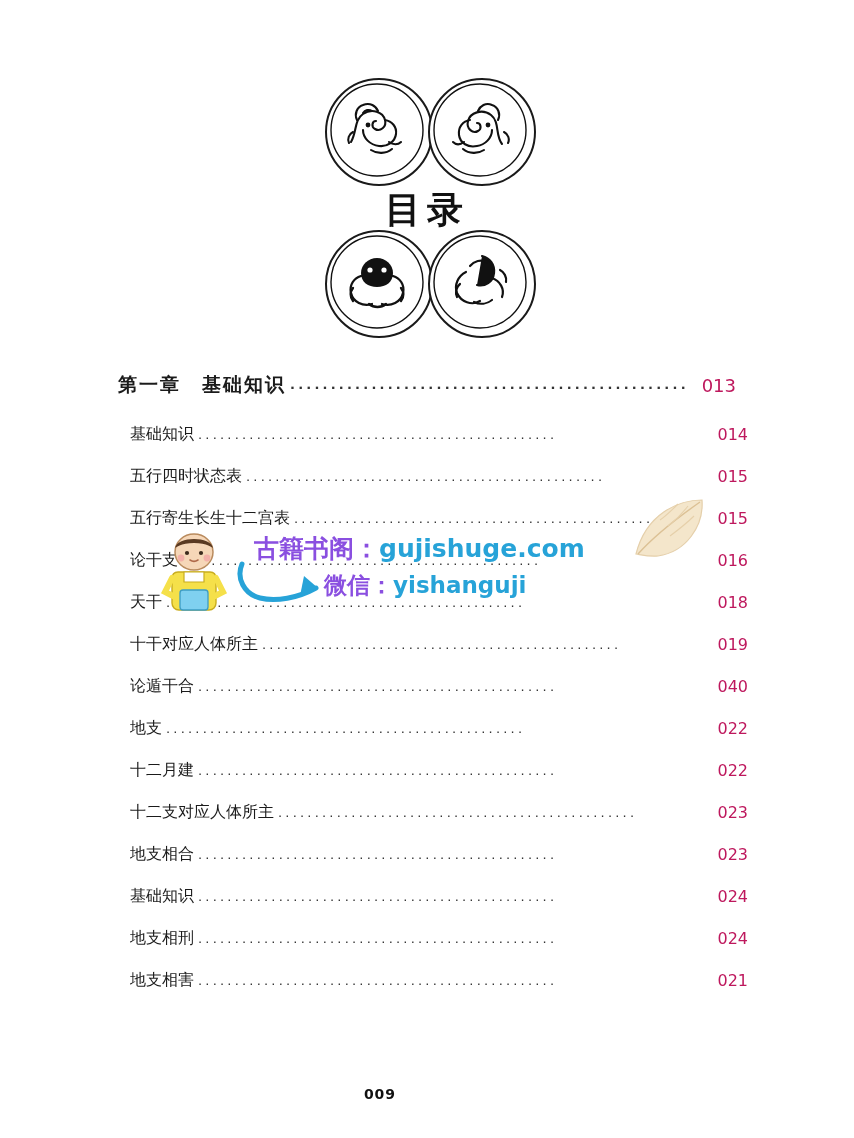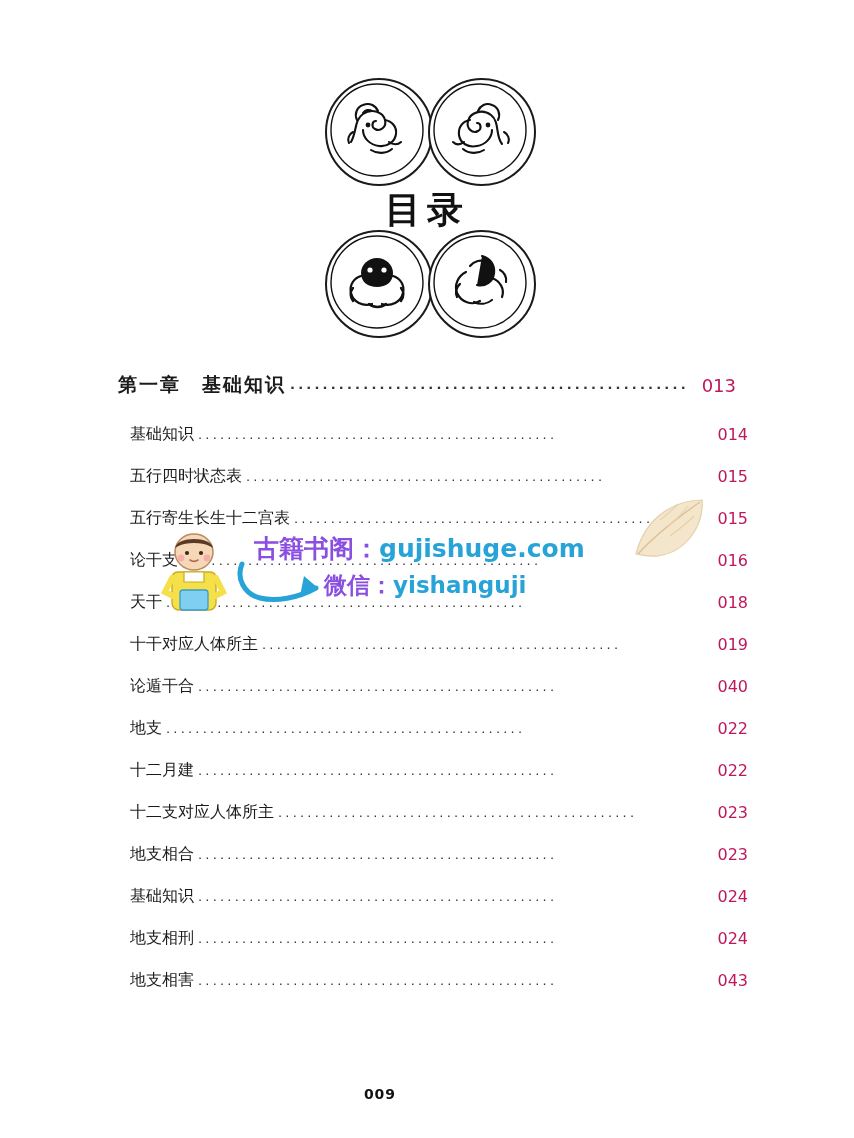--- a/index.html
+++ b/index.html
@@ -336,21 +336,21 @@
 
     <div class="toc-row entry">
       <span class="label">地支相刑</span>
       <span class="leader">.................................................</span>
       <span class="page-num">024</span>
     </div>
 
     <div class="toc-row entry">
       <span class="label">地支相害</span>
       <span class="leader">.................................................</span>
-      <span class="page-num">043</span>
+      <span class="page-num">021</span>
     </div>
 
   </div>
 
   <div class="watermark">
 
     <div class="wm-mascot">
       <svg viewBox="0 0 88 92" width="88" height="92" aria-hidden="true">
         <ellipse cx="44" cy="24" rx="19" ry="18" fill="#f6d7b8" stroke="#b98b5e" stroke-width="1.5"></ellipse>
         <path d="M25 20c2-12 36-12 38 0 0 0-6-5-19-5s-19 5-19 5z" fill="#5a3a22"></path>

